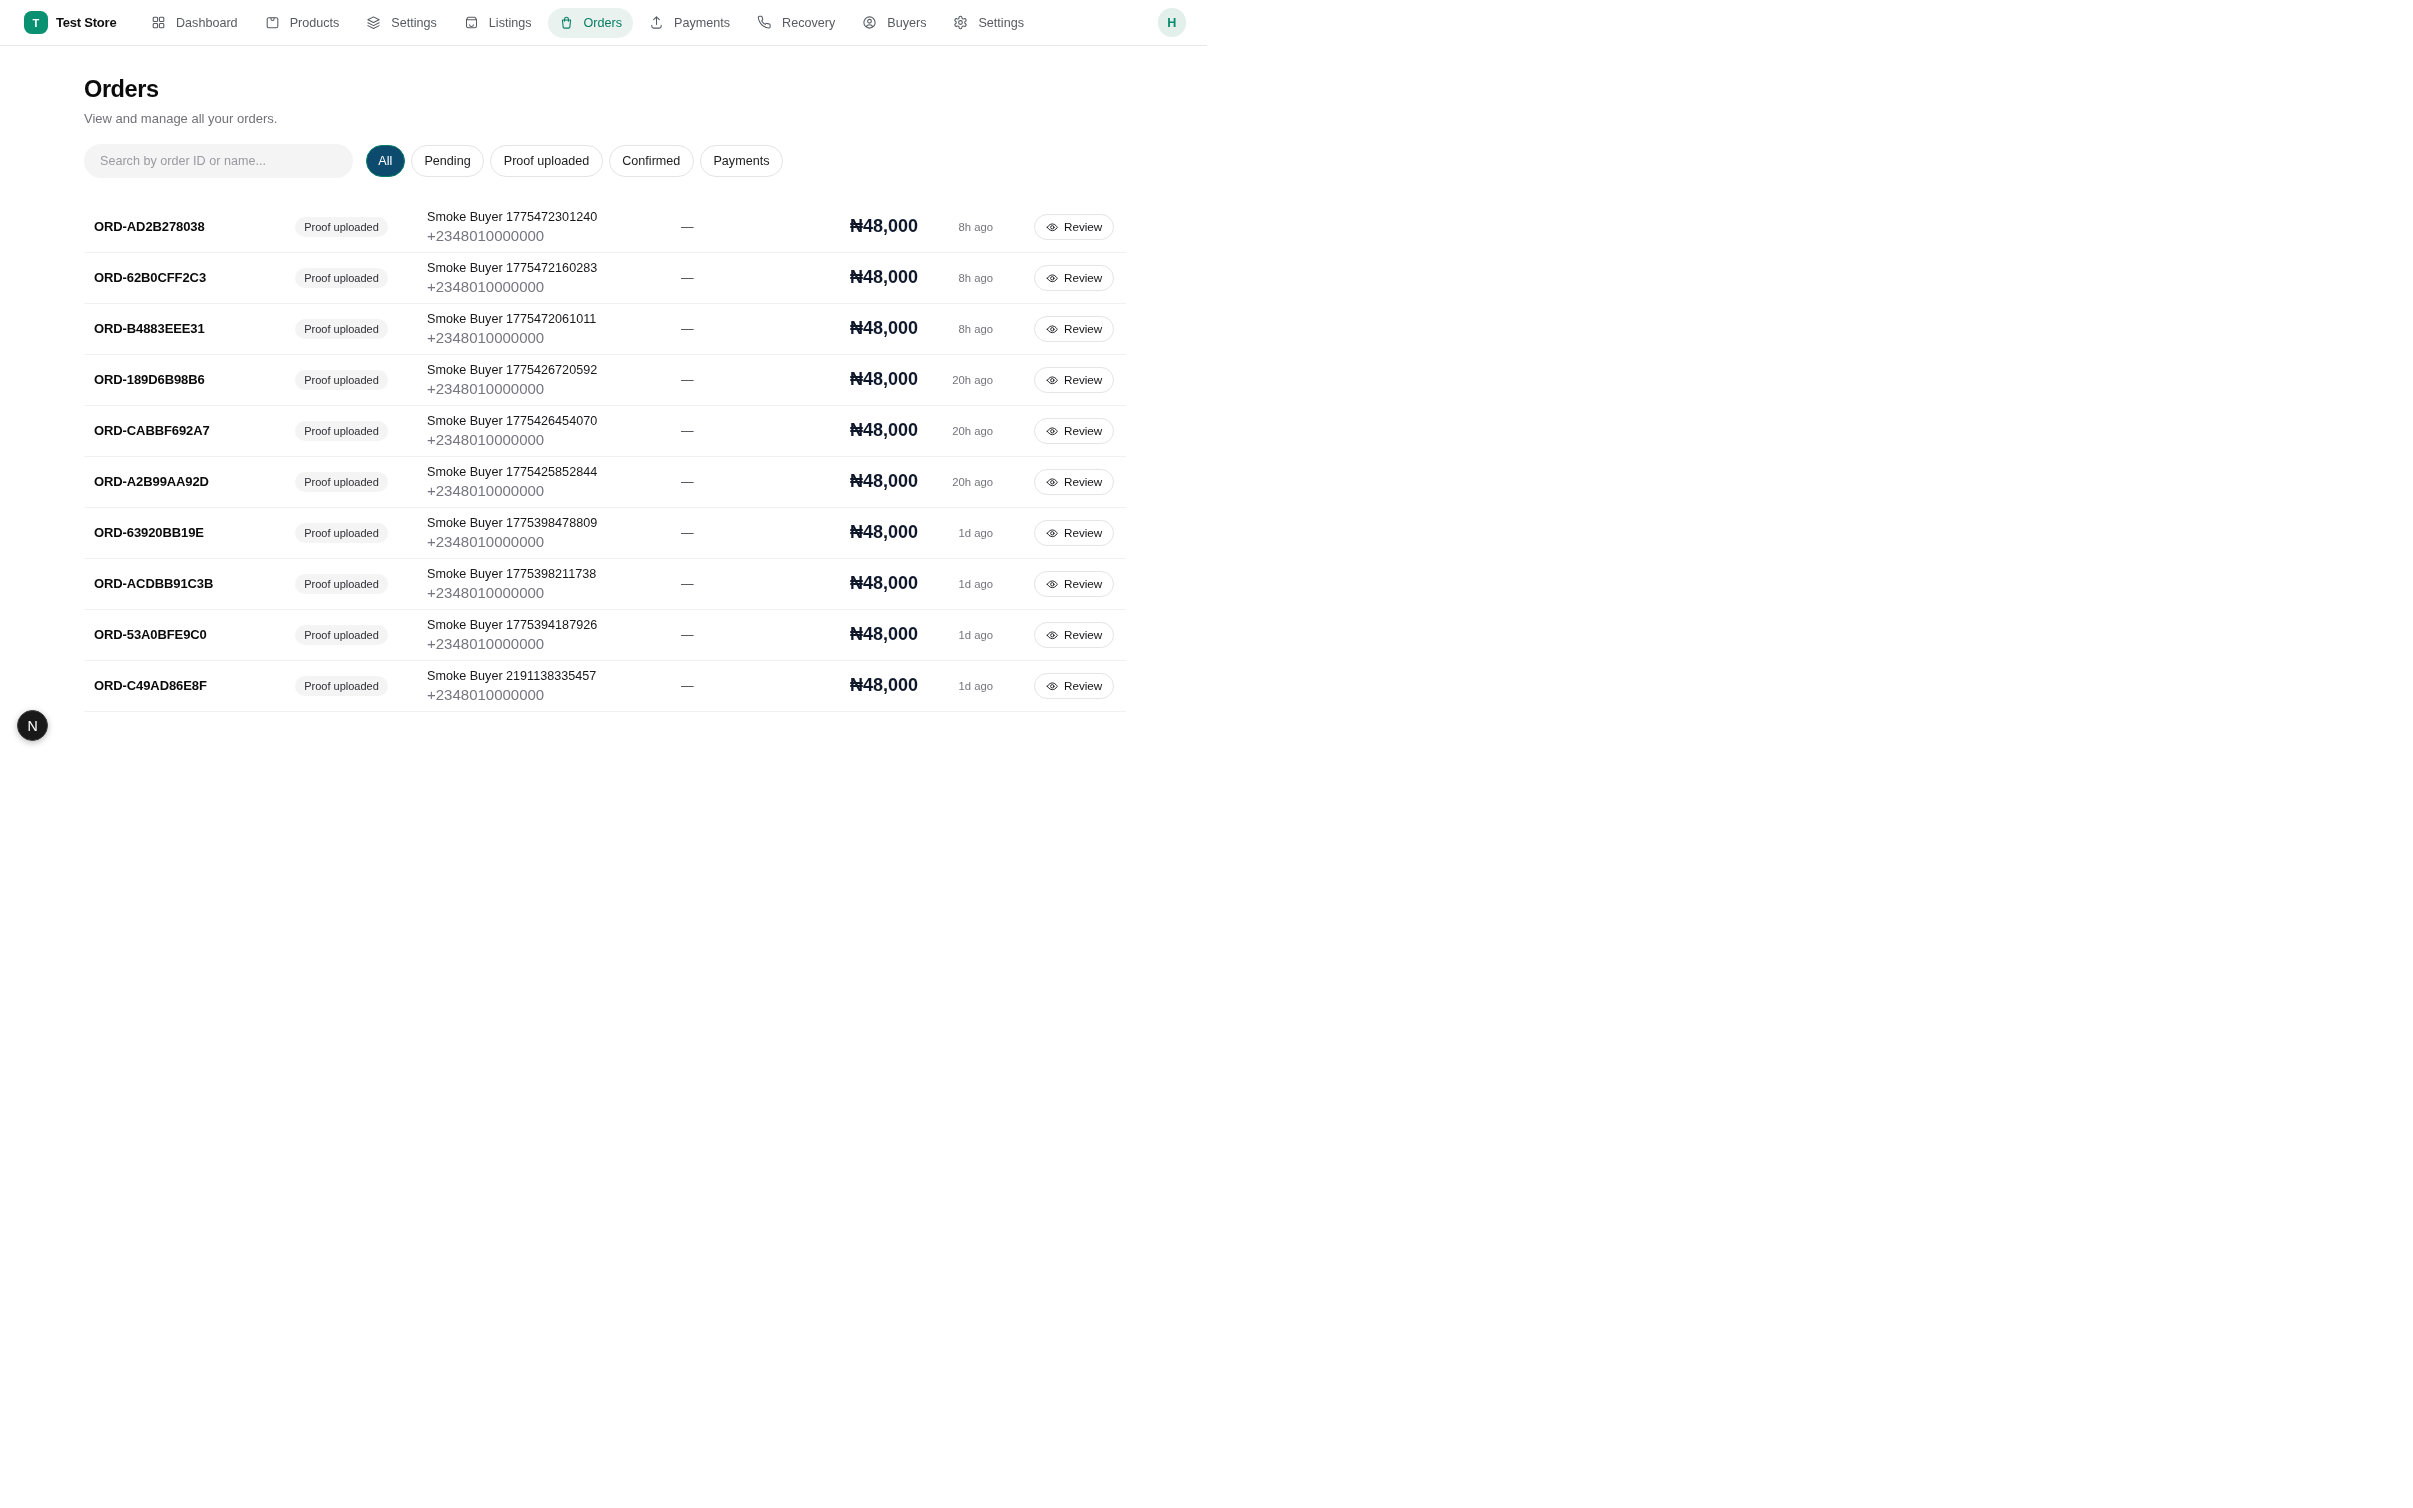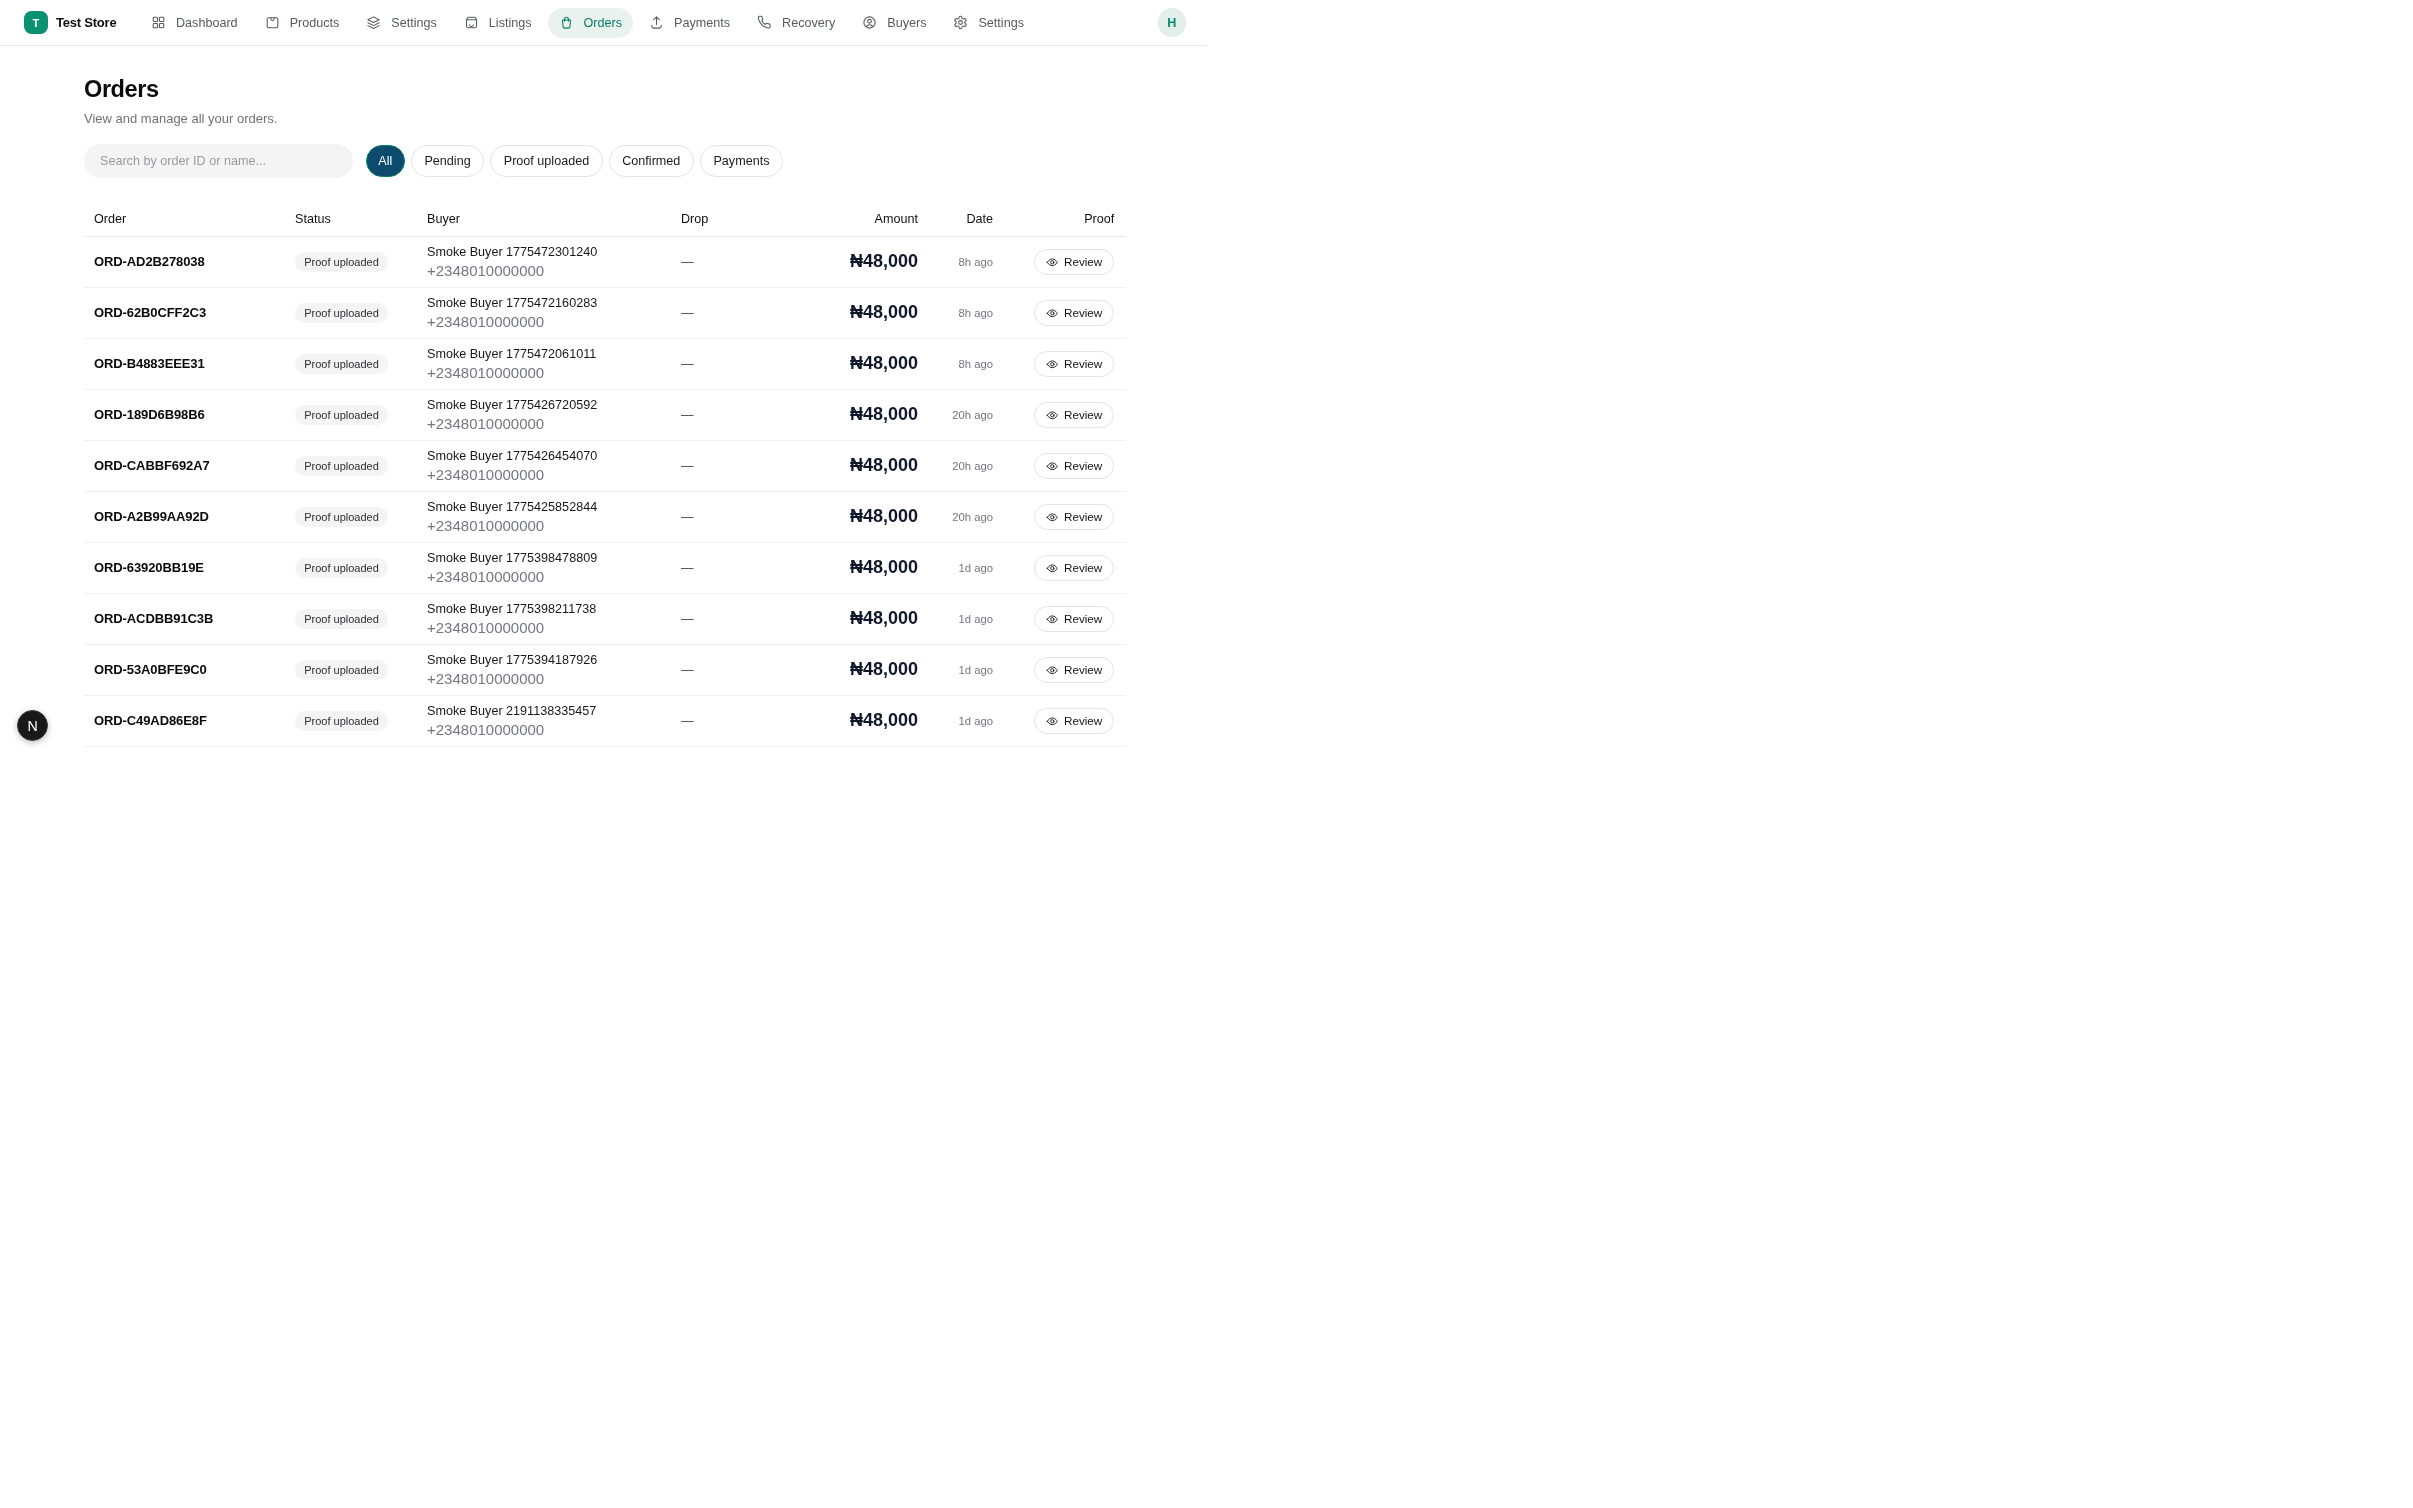--- a/index.html
+++ b/index.html
@@ -212,29 +212,20 @@
     <div class="pills">
         <button class="pill active">All</button>
         <button class="pill">Pending</button>
         <button class="pill">Proof uploaded</button>
         <button class="pill">Confirmed</button>
         <button class="pill">Payments</button>
       </div>
   </div>
 
   <div class="table">
-    <div class="thead">
-      <div class="th">Order</div>
-      <div class="th">Status</div>
-      <div class="th">Buyer</div>
-      <div class="th">Drop</div>
-      <div class="th right">Amount</div>
-      <div class="th right">Date</div>
-      <div class="th right pr">Proof</div>
-    </div>
     <div id="table-body">
         <div class="trow">
     <div><span class="order-id">ORD-AD2B278038</span></div>
     <div><span class="badge">Proof uploaded</span></div>
     <div>
       <div class="buyer-name">Smoke Buyer 1775472301240</div>
       <div class="buyer-phone">+2348010000000</div>
     </div>
     <div class="cell-drop">—</div>
     <div class="cell-amount">₦48,000</div>

